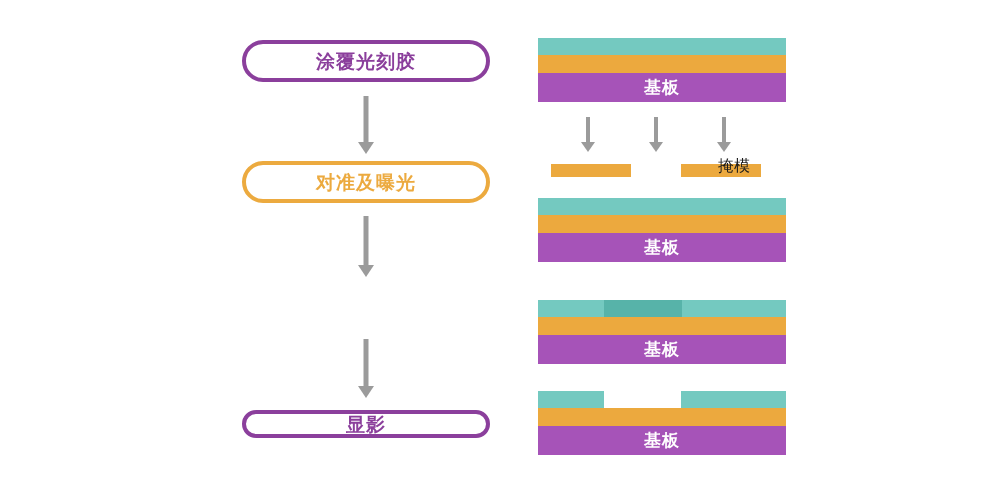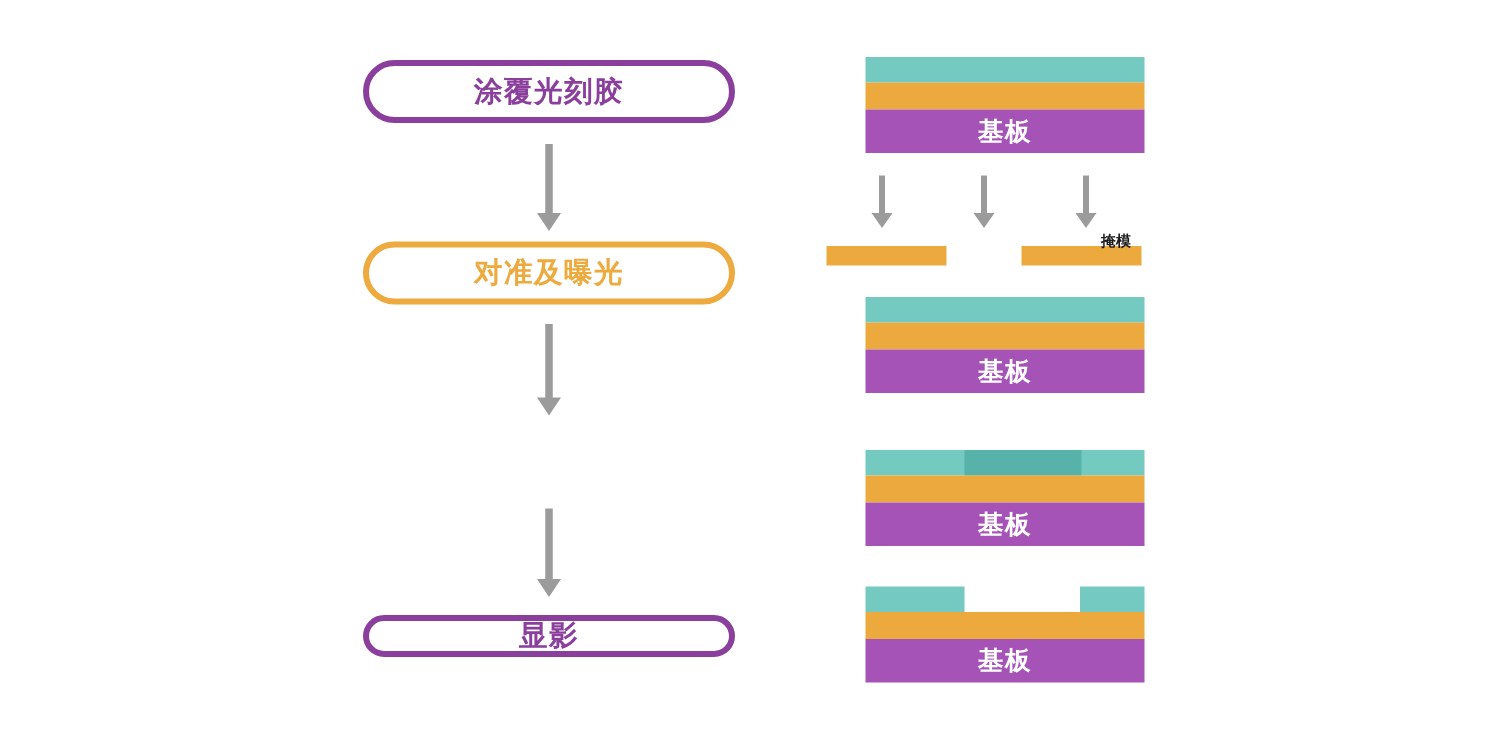--- a/index.html
+++ b/index.html
@@ -65,21 +65,21 @@
   }
   .varrow.small { width: 15px; }
   .varrow.small::before { width: 4px; bottom: 9px; }
   .varrow.small::after {
     border-left-width: 7px;
     border-right-width: 7px;
     border-top-width: 10px;
   }
 
   
-  .stack { position: absolute; left: 577px; width: 186px; }
+  .stack { position: absolute; left: 538px; width: 248px; }
   .layer { position: relative; width: 100%; }
   .layer.resist { height: 17px; background: var(--layer-teal, #74c9c0); }
   .layer.resist.segmented { background: transparent; }
   .layer.film { height: 18px; background: var(--layer-orange, #eca93e); }
   .layer.substrate {
     height: 29px;
     background: var(--layer-purple, #a653b8);
     display: flex;
     align-items: center;
     justify-content: center;
@@ -107,24 +107,24 @@
   .mask-bar {
     position: absolute;
     top: 164px;
     height: 13px;
     background: var(--layer-orange, #eca93e);
   }
   .mask-bar.left { left: 551px; width: 80px; }
   .mask-bar.right { left: 681px; width: 80px; }
   .mask-label {
     position: absolute;
-    left: 734px;
+    left: 718px;
     top: 155px;
-    font-size: 10px;
-    font-weight: 700;
+    font-size: 16px;
+    font-weight: 400;
     color: var(--label-dark, #1c1c1c);
     line-height: 1.4;
   }
 </style>
 </head>
 <body>
 
 <div class="canvas">
 
   <div class="pill c-purple" style="top:40px;">

